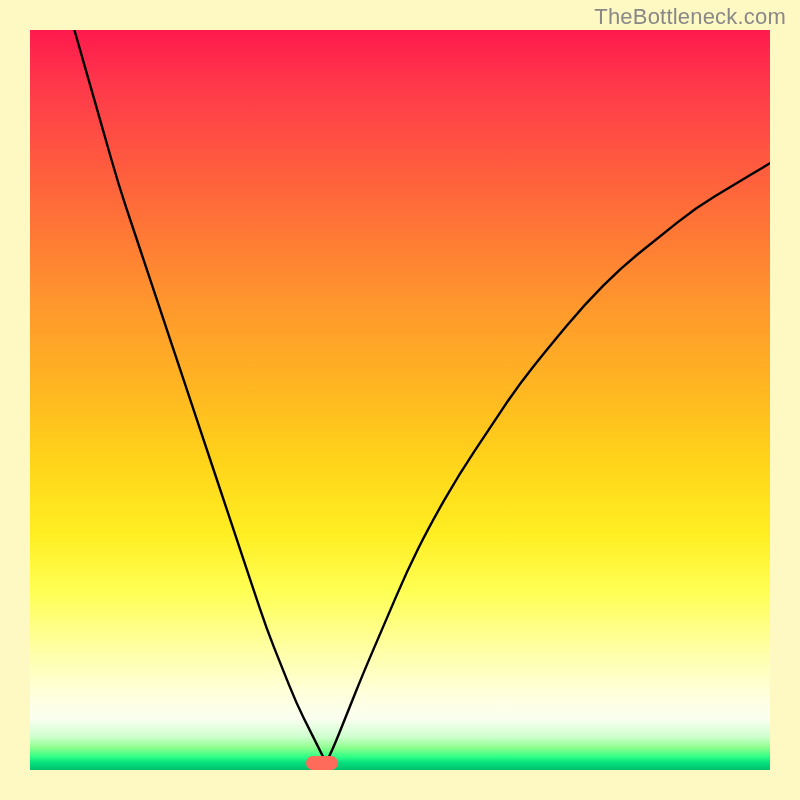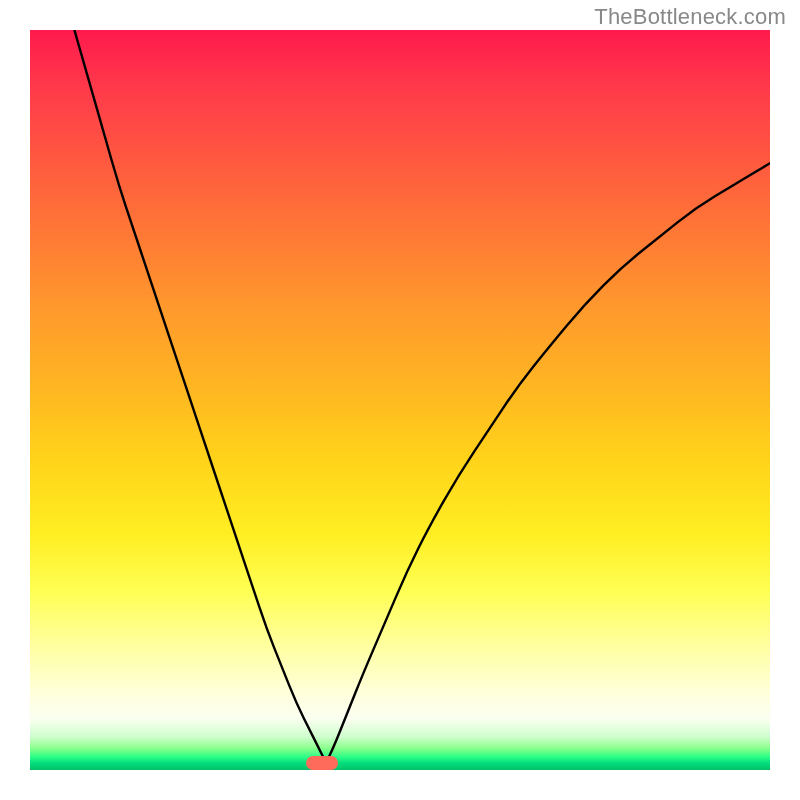--- a/index.html
+++ b/index.html
@@ -7,21 +7,21 @@
     padding: 0;
     width: 800px;
     height: 800px;
     background: #000;
     overflow: hidden;
     font-family: Arial, Helvetica, sans-serif;
   }
   .frame {
     width: 800px;
     height: 800px;
-    background: #ffffff;
+    background: #fef9c3;
     position: relative;
   }
   .watermark {
     position: absolute;
     top: 4px;
     right: 14px;
     color: #888888;
     font-size: 22px;
     font-weight: 500;
     letter-spacing: 0.2px;

